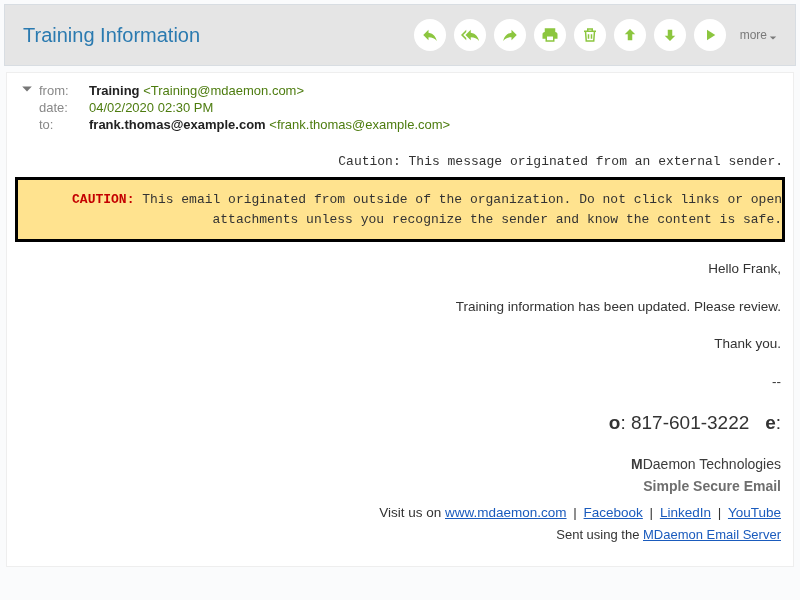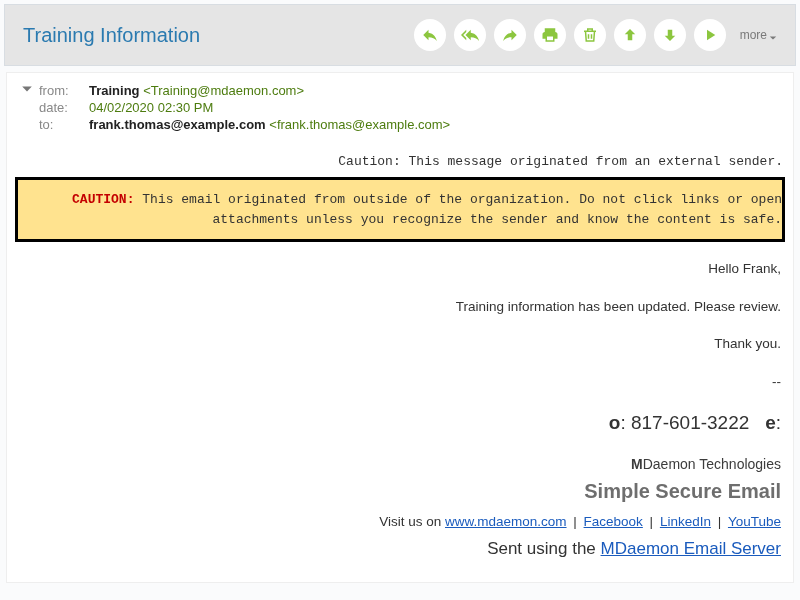--- a/index.html
+++ b/index.html
@@ -118,28 +118,28 @@
 .company {
   color: #3c3c3c;
   font-family: "Verdana", Arial, sans-serif;
   margin-top: 2px;
 }
 .company .big {
   font-size: 14px;
 }
 .company .big .mb { font-weight: bold; }
 .company .tag {
-  font-size: 20px;
+  font-size: 14px;
   color: #6e6e6e;
   font-weight: bold;
   margin-top: 0;
 }
 .links { margin-top: 4px; font-size: 13.5px; }
 .links a, .sent a { color: #1a5bbd; text-decoration: underline; }
-.sent { font-size: 17px; margin-top: 2px; }
+.sent { font-size: 13px; margin-top: 2px; }
 .sep { color: #333; margin: 0 3px; }
 </style>
 </head>
 <body>
 
 <div class="toolbar">
   <div class="subject">Training Information</div>
   <div class="actions">
     <div class="icon-btn">
       <svg viewBox="0 0 24 24">

